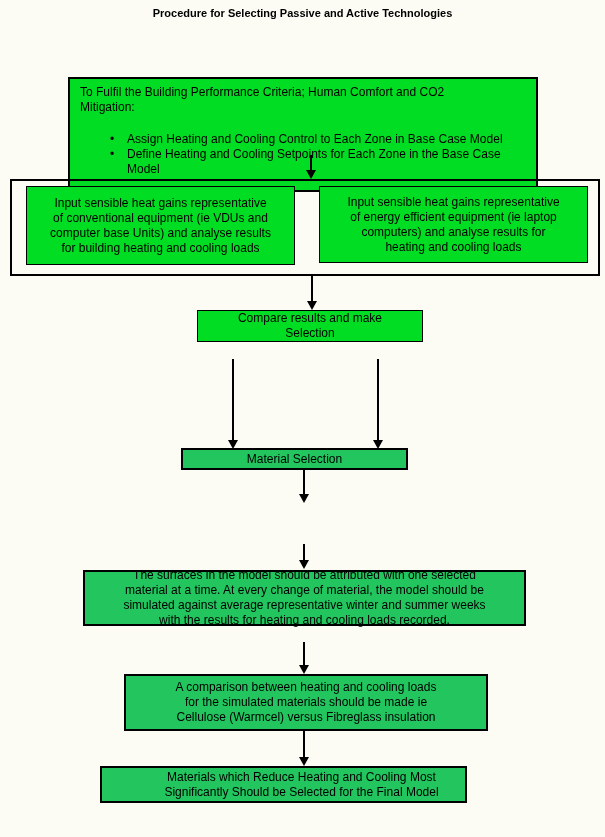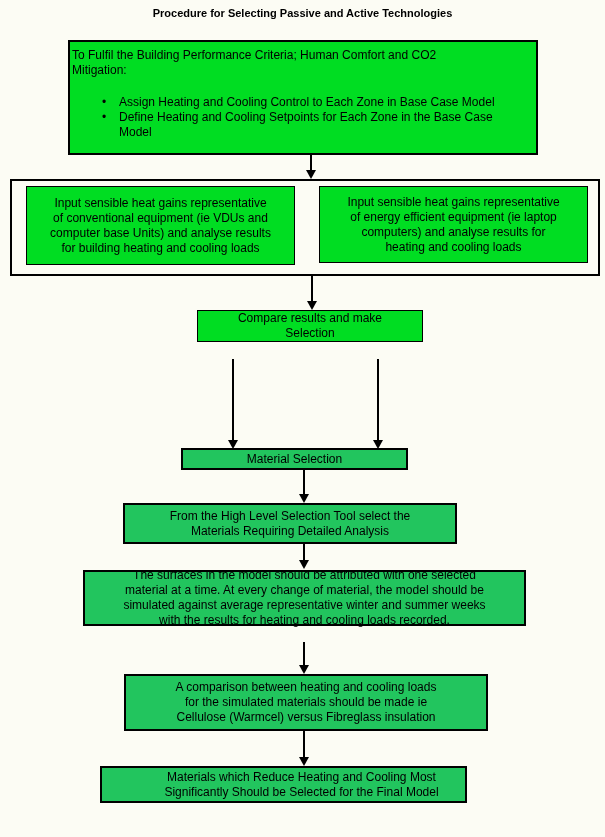--- a/index.html
+++ b/index.html
@@ -21,21 +21,21 @@
   }
   .green  { background:#00dd22; }
   .yellow { background:#22c55e; border-width:2px; }
   .frame  { border-width:2px; background:transparent; }
   .centerbox {
     display:flex; align-items:center; justify-content:center;
     text-align:center; white-space:pre-line; padding:2px 4px;
   }
   .pre { white-space:pre-line; }
   
-  .criteria { padding:6px 2px; }
+  .criteria { padding:6px 10px;margin-top:37px; }
   .criteria ul { list-style:none; margin:17px 0 0 0; padding:0 0 0 28px; }
   .criteria li { position:relative; padding-left:19px; }
   .criteria li::before { content:"\2022"; position:absolute; left:2px; }
   
   .arrow { position:absolute; width:10px; }
   .arrow::before {
     content:""; position:absolute; left:4px; top:0; bottom:7px;
     width:2px; background:#000;
   }
   .arrow::after {
@@ -80,22 +80,20 @@
   <div class="node green centerbox" style="left:197px;top:310px;width:226px;height:32px;">Compare results and make
 Selection</div>
 
   <div class="arrow" style="left:228px;top:359px;height:90px"></div>
   <div class="arrow" style="left:373px;top:359px;height:90px"></div>
 
   <div class="node yellow centerbox" style="left:181px;top:448px;width:227px;height:22px;padding:0 4px;">Material Selection</div>
 
   <div class="arrow" style="left:299px;top:470px;height:33px"></div>
 
-  <div class="node yellow centerbox" style="left:123px;top:503px;width:334px;height:41px;">From the High Level Selection Tool select the
-Materials Requiring Detailed Analysis</div>
 
   <div class="arrow" style="left:299px;top:544px;height:25px"></div>
 
   <div class="node yellow centerbox" style="left:83px;top:570px;width:443px;height:56px;">The surfaces in the model should be attributed with one selected
 material at a time.  At every change of material, the model should be
 simulated against average representative winter and summer weeks
 with the results for heating and cooling loads recorded.</div>
 
   <div class="arrow" style="left:299px;top:642px;height:32px"></div>
 

